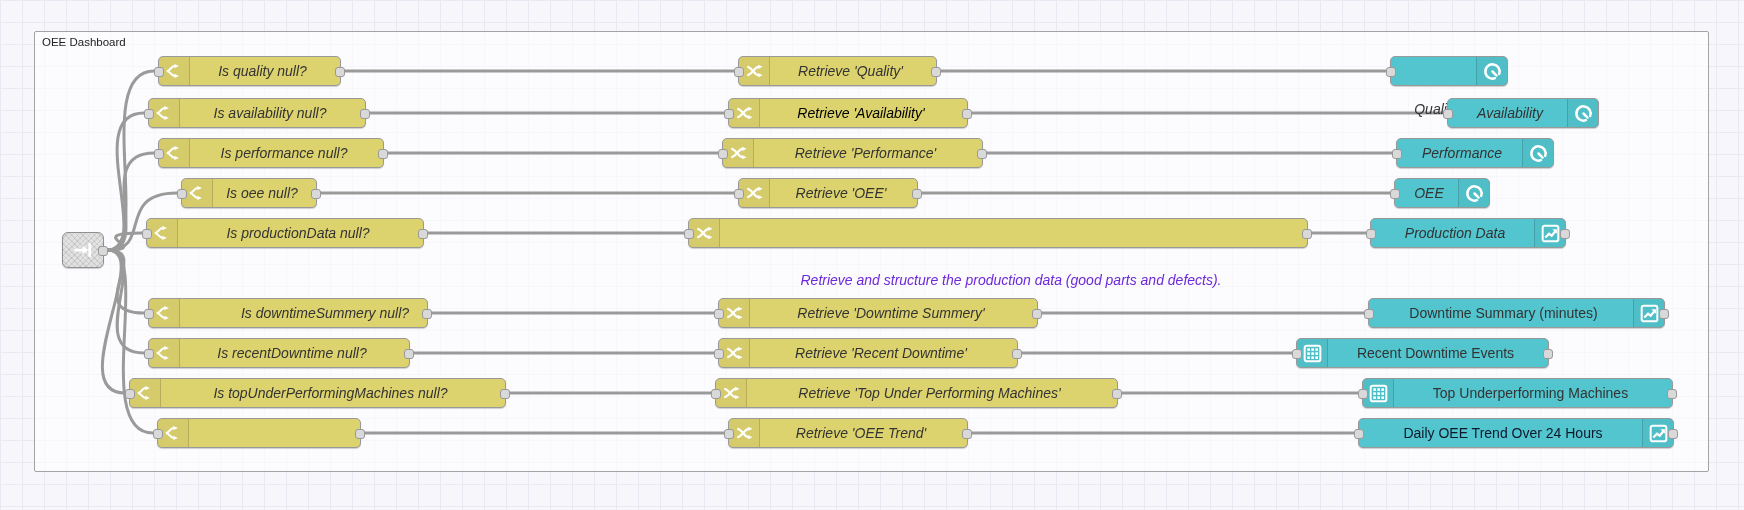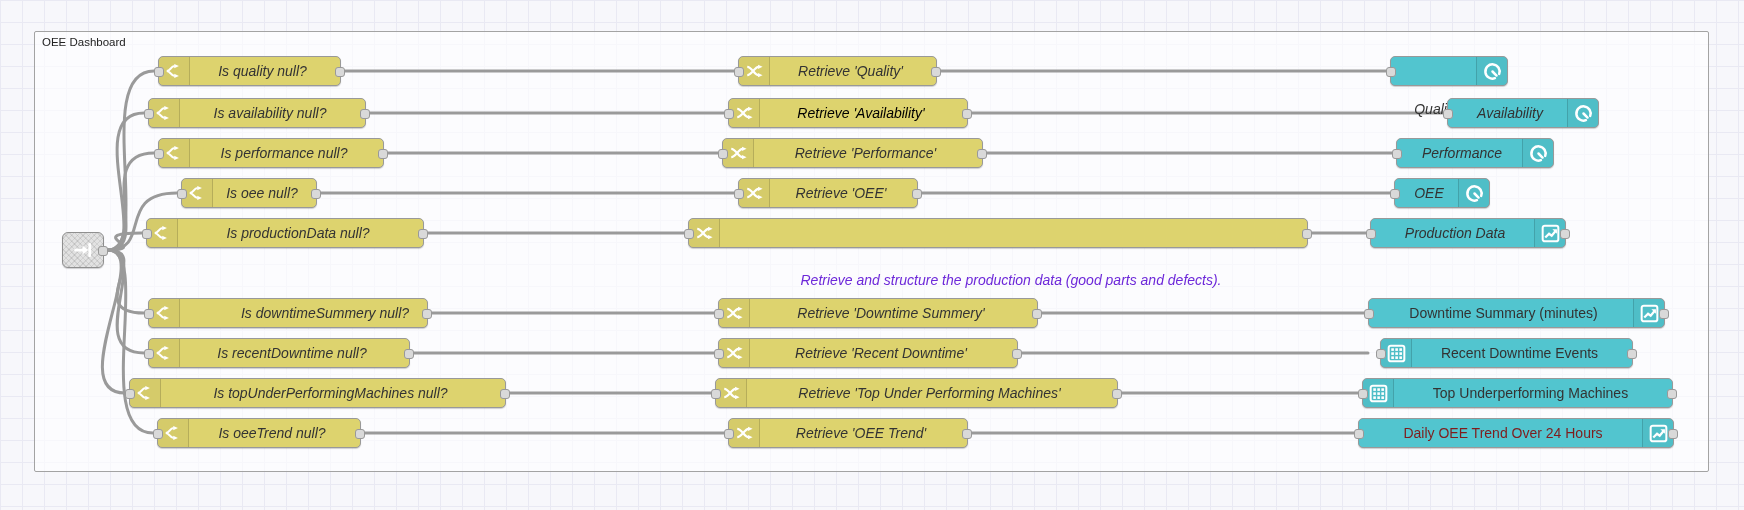--- a/index.html
+++ b/index.html
@@ -195,21 +195,20 @@
         <span class="port out" style="top: 10px;"></span>
       </div>
       <div class="node" style="left: 157px; top: 418px; width: 204px; height: 30px; background: rgb(221, 211, 110);">
         <span class="icon-box left">
           <svg width="18" height="18" viewBox="0 0 16 16">
             <path d="M1.5 8 C5 8 5 3.6 8.6 3.6 M1.5 8 C5 8 5 12.4 8.6 12.4" stroke="#fff" stroke-width="1.9" fill="none"></path>
             <path d="M8.2 1.7 L12.4 3.6 L8.2 5.5 Z" fill="#fff"></path>
             <path d="M8.2 10.5 L12.4 12.4 L8.2 14.3 Z" fill="#fff"></path>
           </svg>
         </span>
-        <span class="label italic" style="left: 30px; right: 4px; color: rgb(51, 51, 51);">Is oeeTrend null?</span>
         <span class="port in" style="top: 10px;"></span>
         <span class="port out" style="top: 10px;"></span>
       </div>
       <div class="node" style="left: 738px; top: 56px; width: 199px; height: 30px; background: rgb(221, 211, 110);">
         <span class="icon-box left">
           <svg width="18" height="18" viewBox="0 0 16 16">
             <path d="M2 4.3 C6 4.3 8.5 11.7 12 11.7 M2 11.7 C6 11.7 8.5 4.3 12 4.3" stroke="#fff" stroke-width="1.9" fill="none"></path>
             <path d="M11.6 2.4 L15.6 4.3 L11.6 6.2 Z" fill="#fff"></path>
             <path d="M11.6 9.8 L15.6 11.7 L11.6 13.6 Z" fill="#fff"></path>
           </svg>
@@ -371,21 +370,21 @@
           <svg width="19" height="19" viewBox="0 0 16 16">
             <rect x="1.4" y="1.4" width="13.2" height="13.2" rx="1.8" fill="none" stroke="#fff" stroke-width="1.7"></rect>
             <path d="M3.6 11.4 L6.8 8.2 L9 9.8 L12.6 5.4" stroke="#fff" stroke-width="1.9" fill="none"></path>
             <path d="M9.6 4.4 L13.4 4.4 L13.4 8.2 Z" fill="#fff"></path>
           </svg>
         </span>
         <span class="label" style="left: 4px; right: 30px; color: rgb(51, 51, 51);">Downtime Summary (minutes)</span>
         <span class="port in" style="top: 10px;"></span>
         <span class="port out" style="top: 10px;"></span>
       </div>
-      <div class="node" style="left: 1380px; top: 338px; width: 253px; height: 30px; background: rgb(82, 197, 207);">
+      <div class="node" style="left: 1296px; top: 338px; width: 253px; height: 30px; background: rgb(82, 197, 207);">
         <span class="icon-box left">
           <svg width="19" height="19" viewBox="0 0 16 16">
             <rect x="1.4" y="1.4" width="13.2" height="13.2" rx="1.8" fill="none" stroke="#fff" stroke-width="1.7"></rect>
             <rect x="3.6" y="3.6" width="2.2" height="2.2" fill="#fff"></rect>
             <rect x="7" y="3.6" width="2.2" height="2.2" fill="#fff"></rect>
             <rect x="10.4" y="3.6" width="2.2" height="2.2" fill="#fff"></rect>
             <rect x="3.6" y="7" width="2.2" height="2.2" fill="#fff"></rect>
             <rect x="7" y="7" width="2.2" height="2.2" fill="#fff"></rect>
             <rect x="10.4" y="7" width="2.2" height="2.2" fill="#fff"></rect>
             <rect x="3.6" y="10.4" width="2.2" height="2.2" fill="#fff"></rect>
@@ -417,18 +416,18 @@
         <span class="port out" style="top: 10px;"></span>
       </div>
       <div class="node" style="left: 1358px; top: 418px; width: 316px; height: 30px; background: rgb(82, 197, 207);">
         <span class="icon-box right">
           <svg width="19" height="19" viewBox="0 0 16 16">
             <rect x="1.4" y="1.4" width="13.2" height="13.2" rx="1.8" fill="none" stroke="#fff" stroke-width="1.7"></rect>
             <path d="M3.6 11.4 L6.8 8.2 L9 9.8 L12.6 5.4" stroke="#fff" stroke-width="1.9" fill="none"></path>
             <path d="M9.6 4.4 L13.4 4.4 L13.4 8.2 Z" fill="#fff"></path>
           </svg>
         </span>
-        <span class="label" style="left: 4px; right: 30px; color: #7f1d1d;">Daily OEE Trend Over 24 Hours</span>
+        <span class="label" style="left: 4px; right: 30px; color: #0f172a;">Daily OEE Trend Over 24 Hours</span>
         <span class="port in" style="top: 10px;"></span>
         <span class="port out" style="top: 10px;"></span>
       </div>
     </div>
 </div>
 
 </body></html>

